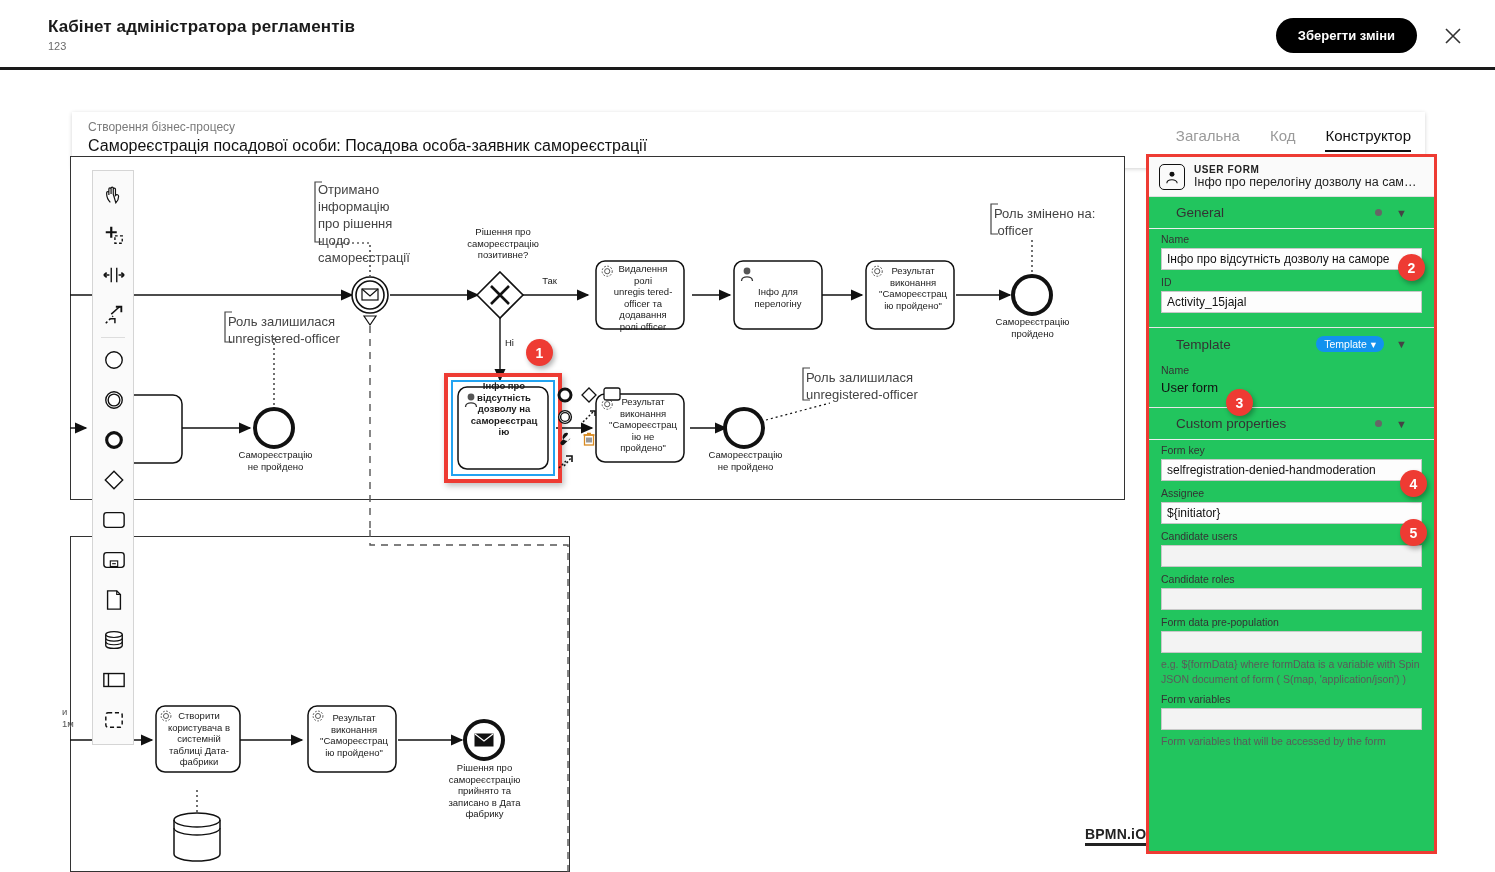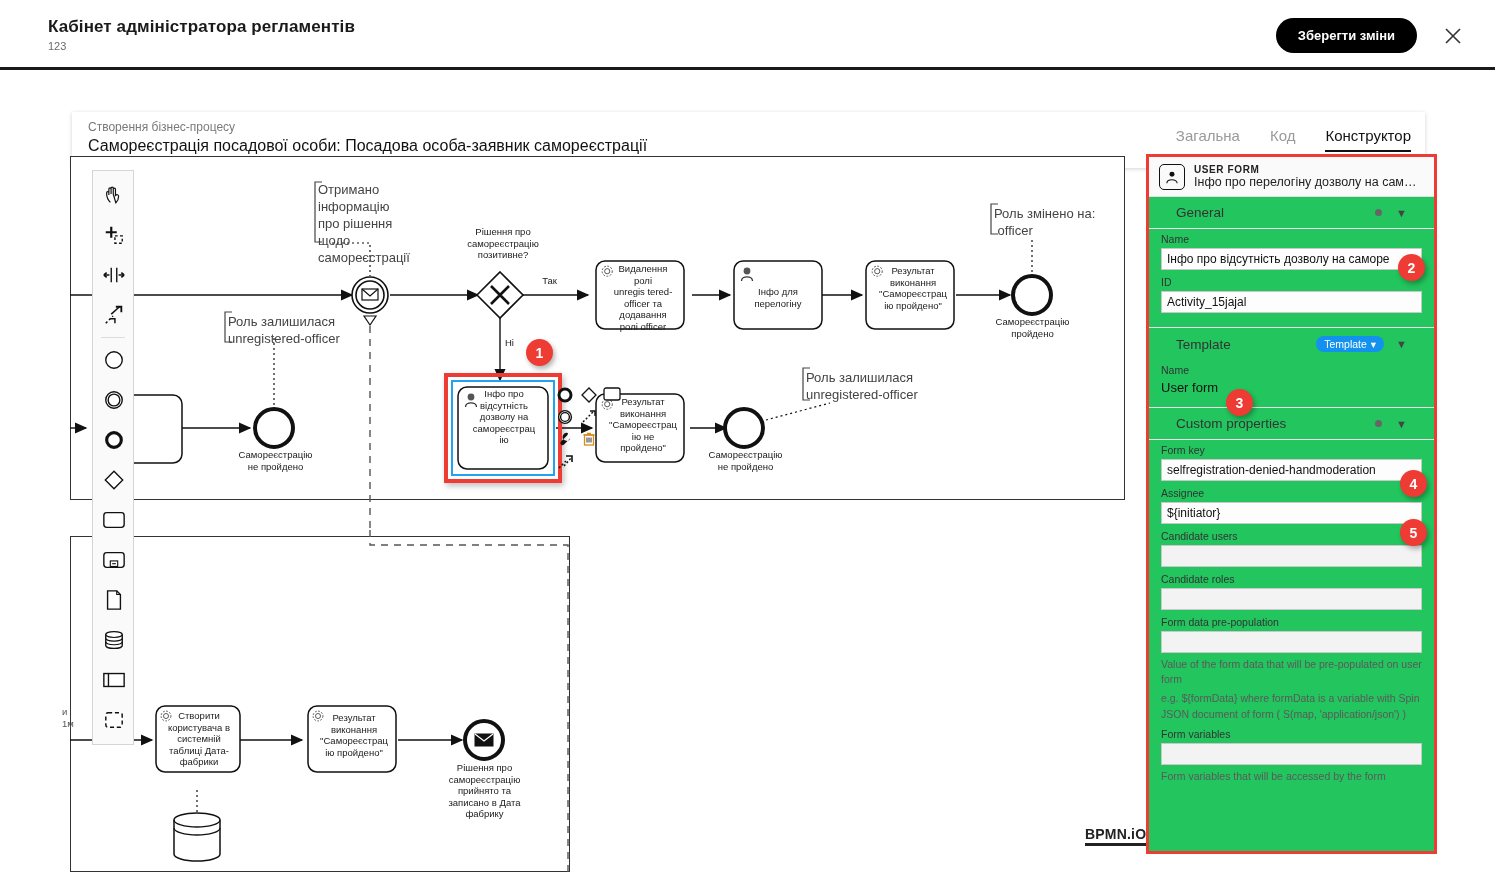--- a/index.html
+++ b/index.html
@@ -381,21 +381,21 @@
 
 <div class="bpmn-label" style="left:458px;top:226px;width:90px;">Рішення про<br>самореєстрацію<br>позитивне?</div>
 <div class="bpmn-label" style="left:531px;top:275px;width:26px;text-align:right;">Так</div>
 <div class="bpmn-label" style="left:505px;top:337px;width:20px;text-align:left;">Ні</div>
 
 <div class="bpmn-label" style="left:601px;top:263px;width:84px;">Видалення<br>ролі<br>unregis tered-<br>officer та<br>додавання<br>ролі officer</div>
 <div class="bpmn-label" style="left:736px;top:286px;width:84px;">Інфо для<br>перелогіну</div>
 <div class="bpmn-label" style="left:871px;top:265px;width:84px;">Результат<br>виконання<br>"Самореєстрац<br>ію пройдено"</div>
 <div class="bpmn-label" style="left:985px;top:316px;width:95px;">Самореєстрацію<br>пройдено</div>
 
-<div class="bpmn-label" style="left:462px;top:388px;width:84px;">Інфо про<br>відсутність<br>дозволу на<br>самореєстрац<br>ію</div>
+<div class="bpmn-label" style="left:462px;top:380px;width:84px;font-weight:bold;">Інфо про<br>відсутність<br>дозволу на<br>самореєстрац<br>ію</div>
 <div class="bpmn-label" style="left:601px;top:396px;width:84px;">Результат<br>виконання<br>"Самореєстрац<br>ію не<br>пройдено"</div>
 <div class="bpmn-label" style="left:698px;top:449px;width:95px;">Самореєстрацію<br>не пройдено</div>
 <div class="bpmn-label" style="left:228px;top:449px;width:95px;">Самореєстрацію<br>не пройдено</div>
 <div class="bpmn-label" style="left:99px;top:398px;width:80px;text-align:left;">о про<br>шення<br>есу по<br>панню<br>асу</div>
 
 <div class="bpmn-label" style="left:158px;top:710px;width:82px;">Створити<br>користувача в<br>системній<br>таблиці Дата-<br>фабрики</div>
 <div class="bpmn-label" style="left:312px;top:712px;width:84px;">Результат<br>виконання<br>"Самореєстрац<br>ію пройдено"</div>
 <div class="bpmn-label" style="left:437px;top:762px;width:95px;">Рішення про<br>самореєстрацію<br>прийнято та<br>записано в Дата<br>фабрику</div>
 
 <div class="bpmn-label" style="left:62px;top:706px;width:34px;text-align:left;color:#555;">и<br>1м</div>
@@ -601,21 +601,20 @@
       <input class="field-input empty" value="" style="">
     </div>
     <div class="field">
       <div class="field-label">Candidate roles</div>
       <input class="field-input empty" value="" style="">
     </div>
     <div class="field">
       <div class="field-label">Form data pre-population</div>
       <input class="field-input empty" value="" style="">
     </div>
-    <div class="field-help">Value of the form data that will be pre-populated on user form</div>
     <div class="field-help">e.g. ${formData} where formData is a variable with Spin JSON document of form ( S(map, 'application/json') )</div>
     <div class="field">
       <div class="field-label">Form variables</div>
       <input class="field-input empty" value="" style="">
     </div>
     <div class="field-help">Form variables that will be accessed by the form</div>
   </div>
 </div>
 
 <div class="numbadge" style="left:526px;top:339px;">1</div>

